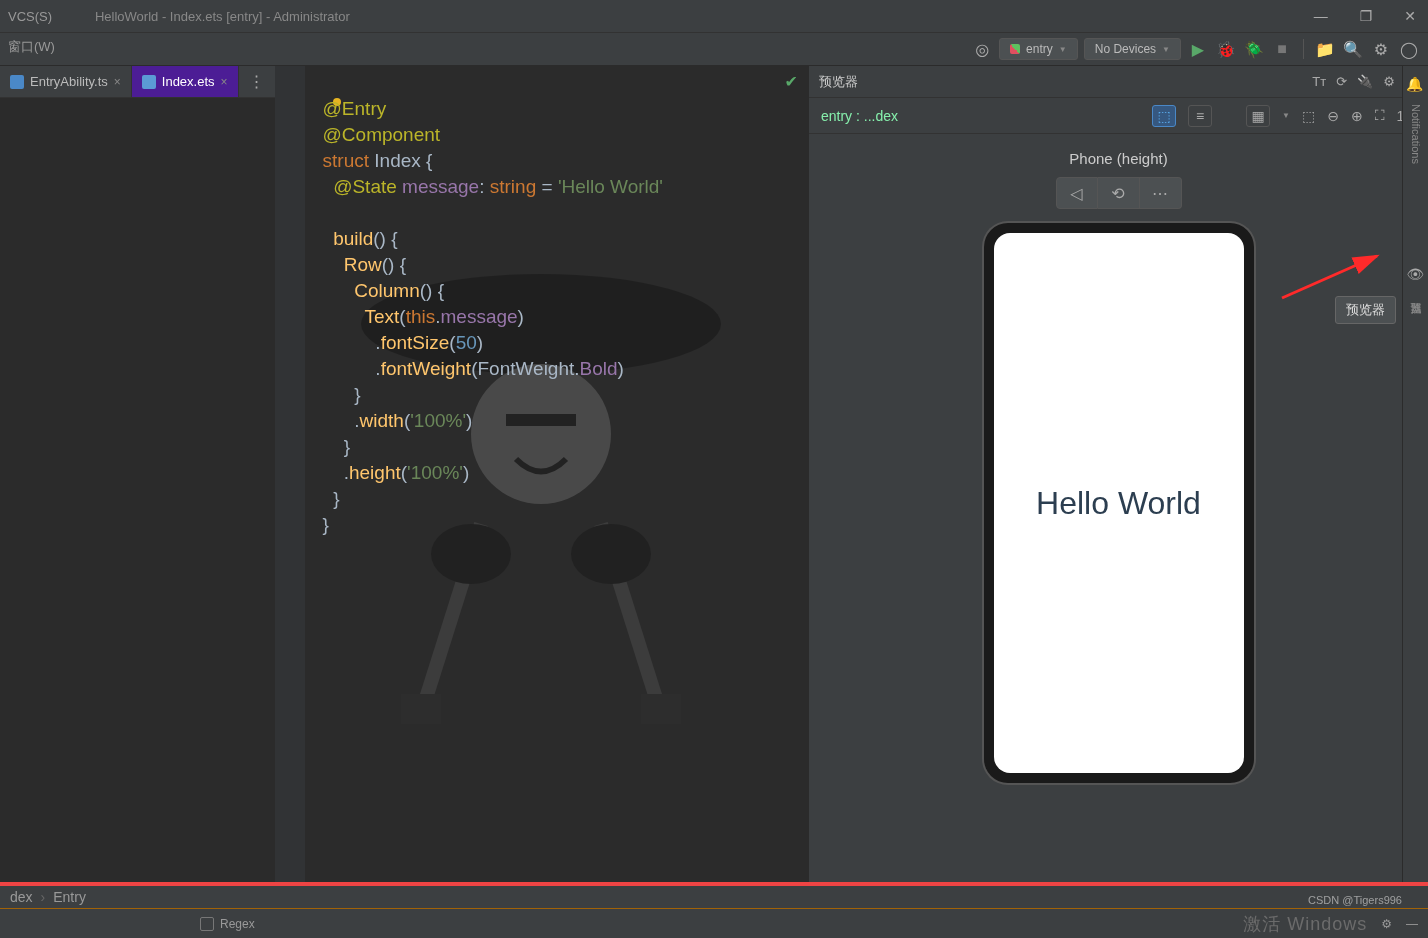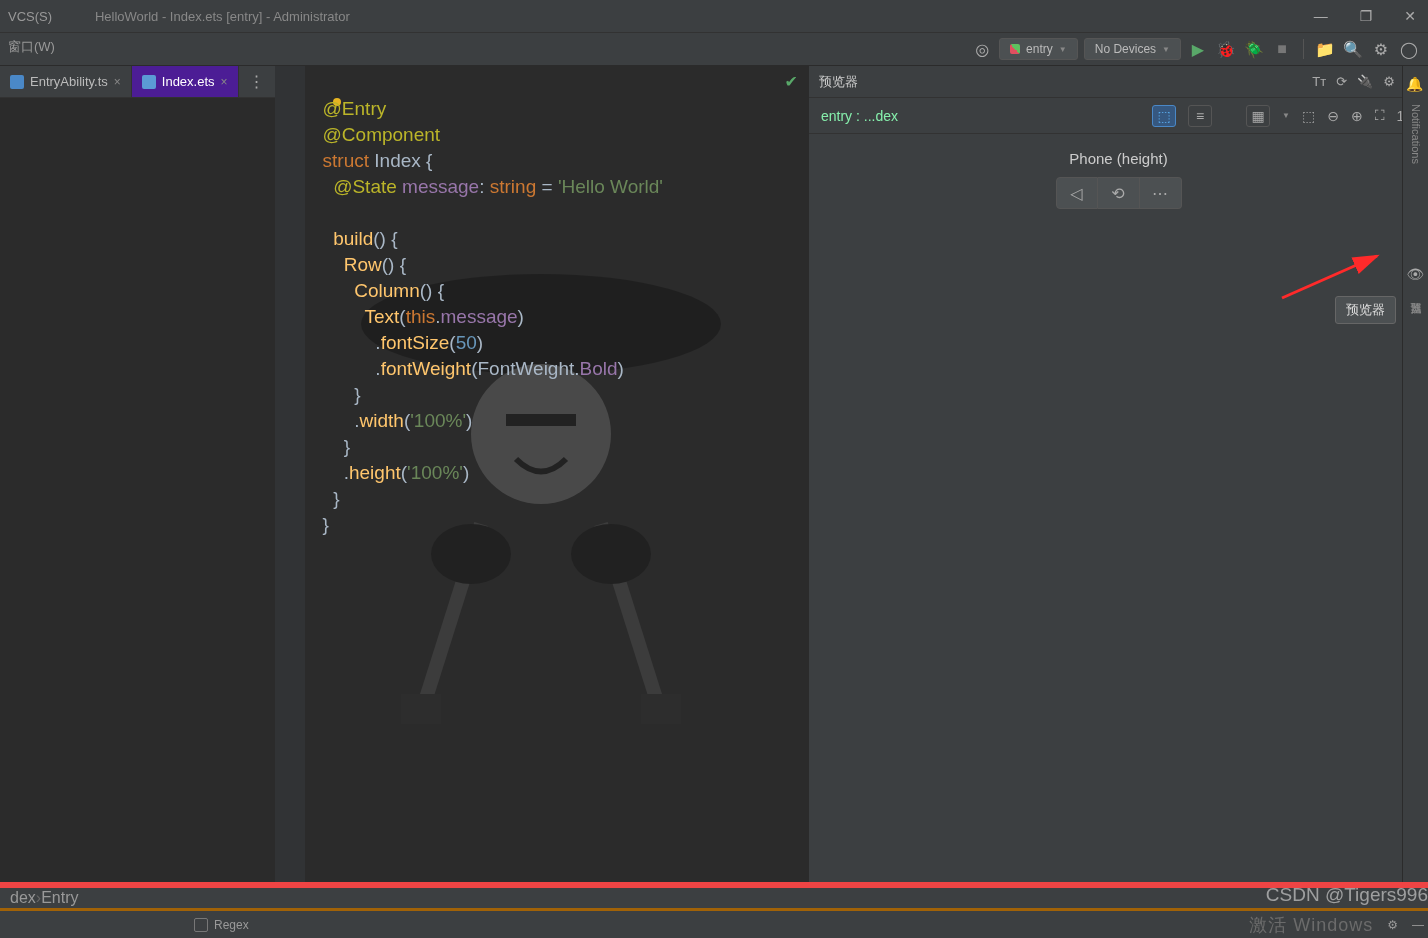--- a/index.html
+++ b/index.html
@@ -79,32 +79,32 @@
 .rightstrip .ico { color:#5eb5f7; cursor:pointer; font-size:14px; margin-top:4px; }
 .rightstrip .eye { color:#aaa; cursor:pointer; font-size:14px; margin-top:90px; }
 
 
 .tooltip { position:absolute; right:32px; top:296px; background:#4c5052; border:1px solid #666; padding:4px 10px; font-size:13px; color:#ddd; border-radius:3px; }
 
 
 .arrow-ann { position:absolute; right:36px; top:248px; pointer-events:none; }
 
 
-.breadcrumb { height:26px; background:#3c3f41; border-top:6px solid #ef4444; display:flex; align-items:center; padding:0 10px; font-size:16px; color:#999; }
+.breadcrumb { height:26px; background:#3c3f41; border-top:4px solid #ef4444; display:flex; align-items:center; padding:0 10px; font-size:14px; color:#999; gap:8px; }
 .breadcrumb .sep2 { color:#666; }
 
 
-.statusbar { height:30px; background:#3c3f41; border-top:3px solid #a16207; display:flex; align-items:center; padding:0 4px; font-size:12px; color:#999;text-align:center; }
+.statusbar { height:30px; background:#3c3f41; border-top:1px solid #a16207; display:flex; align-items:center; padding:0 10px; font-size:12px; color:#999;text-align:center; }
 .statusbar .regex { margin-left:190px; display:flex; align-items:center; gap:6px; }
 .statusbar .regex .cb { width:14px; height:14px; border:1px solid #777; border-radius:2px; }
 .statusbar .right { margin-left:auto; display:flex; align-items:center; gap:14px; }
 .statusbar .watermark { color:#6b6b6b; font-size:18px; letter-spacing:1px; }
 .statusbar .gear { cursor:pointer; }
 
-.csdn { position:absolute; right:0; bottom:32px; color:#c8c8c8; font-size:19px; opacity:.7; }
+.csdn { position:absolute; right:26px; bottom:32px; color:#c8c8c8; font-size:11px; opacity:.7; }
 </style>
 </head>
 <body>
 
 <div class="titlebar">
   <div class="menu">
     <span>运行(R)</span>
     <span>工具(T)</span>
     <span>VCS(S)</span>
     <span>窗口(W)</span>
@@ -205,20 +205,25 @@
         <span>1:1</span>
       </div>
     </div>
     <div class="preview-body">
       <div class="device-label">Phone (height)</div>
       <div class="device-ctrls">
         <div class="btn">◁</div>
         <div class="btn">⟲</div>
         <div class="btn">⋯</div>
       </div>
+      <div class="phone">
+        <div class="screen">
+          <div class="hw">Hello World</div>
+        </div>
+      </div>
     </div>
   </div>
 </div>
 
 <div class="rightstrip">
   <span class="ico">🔔</span>
   <span class="vbtn">Notifications</span>
   <span class="eye">👁</span>
   <span class="vbtn">预览器</span>
 </div>

